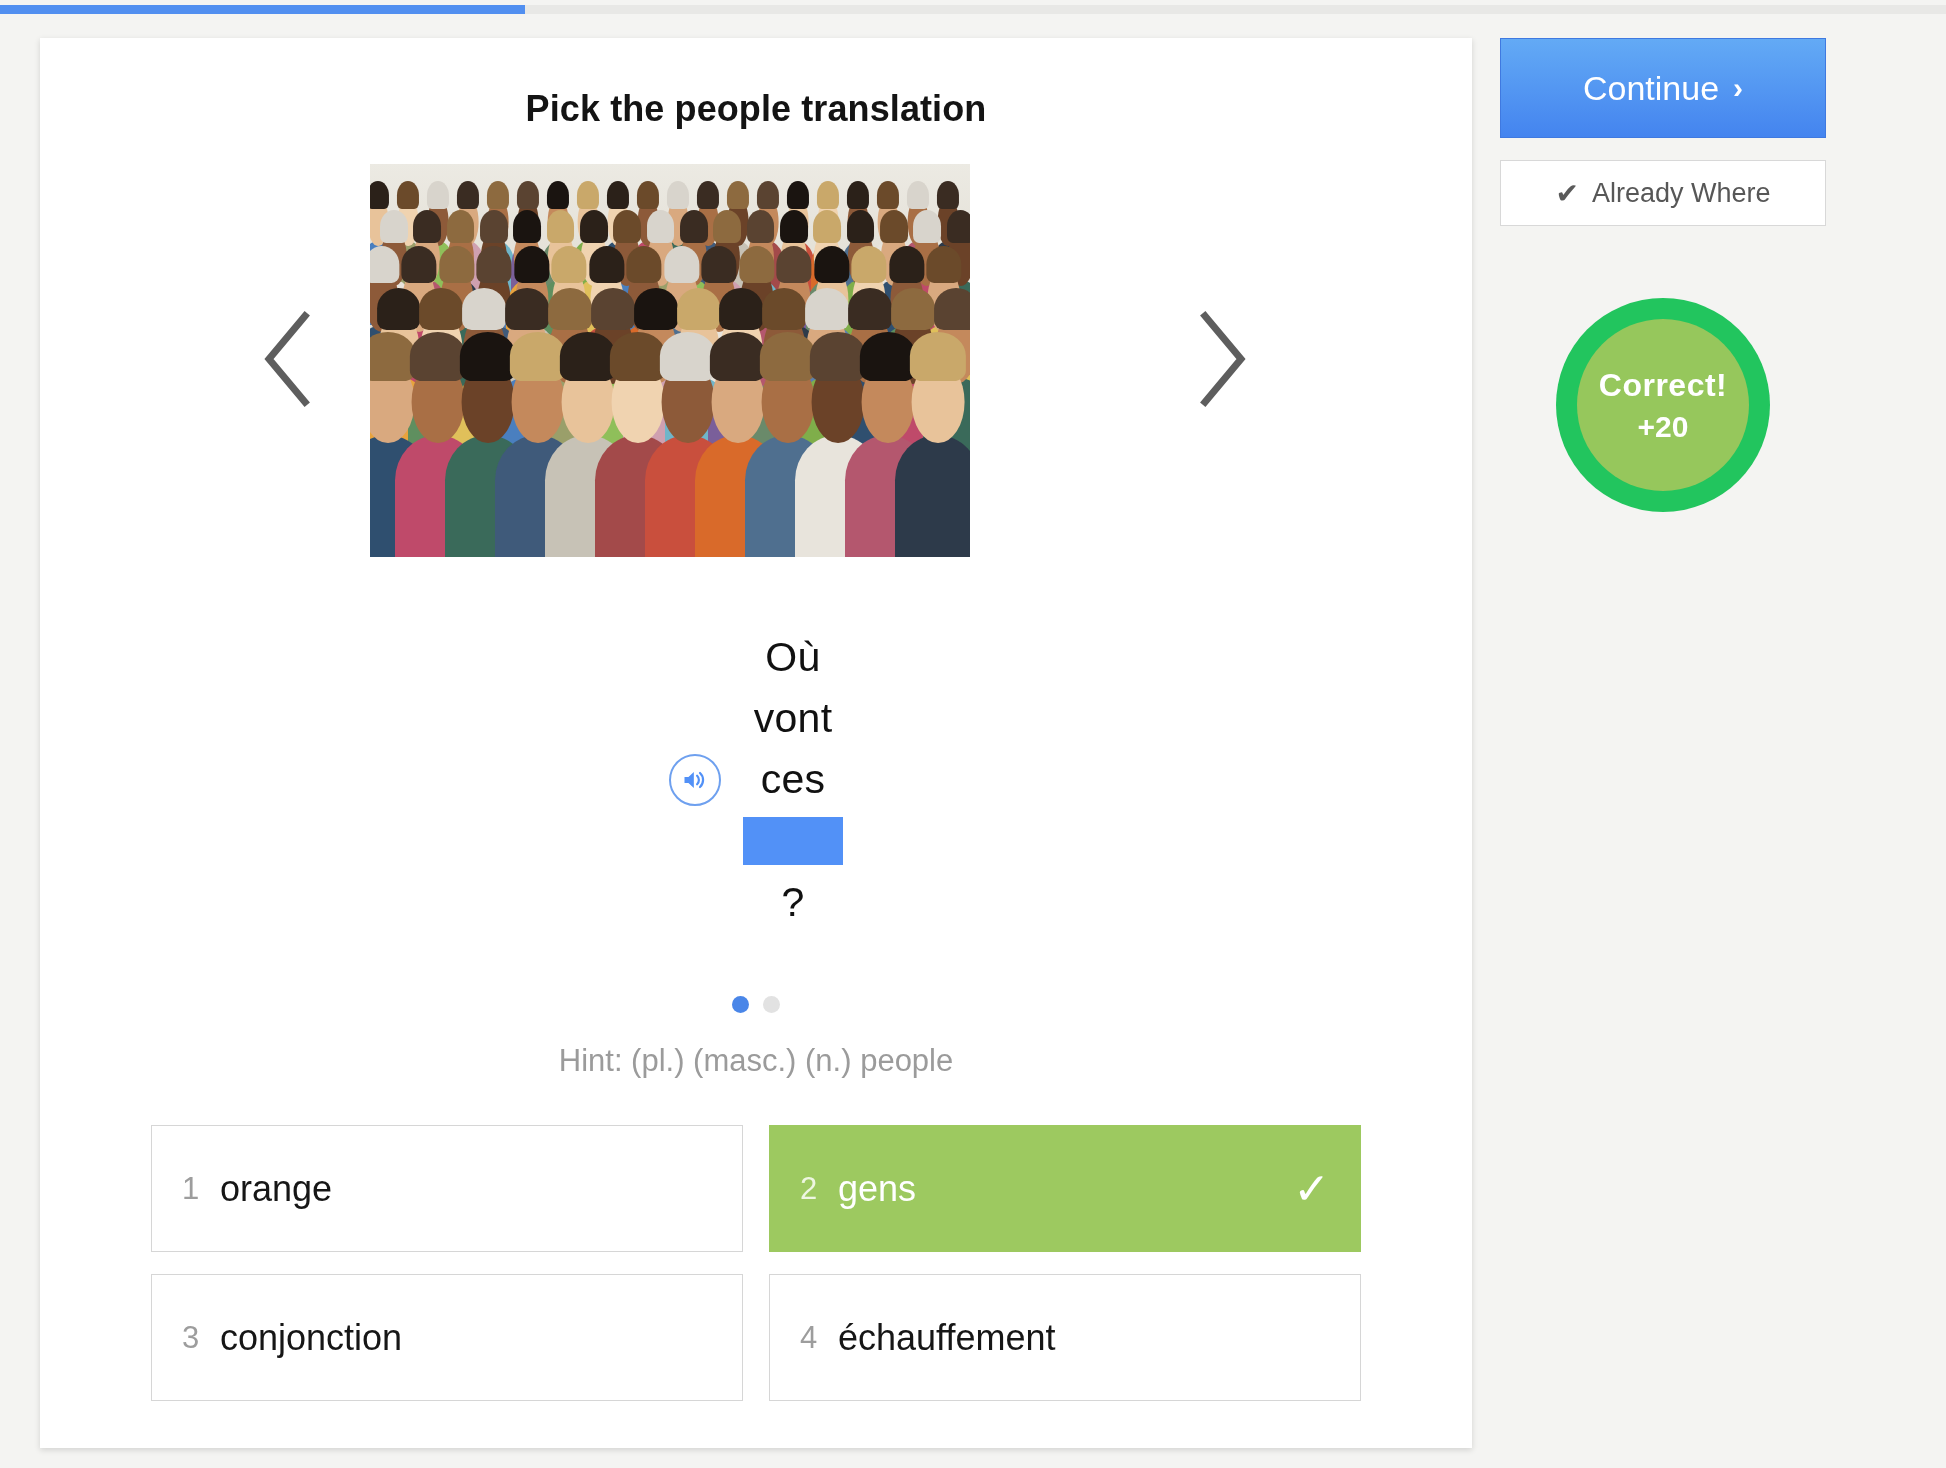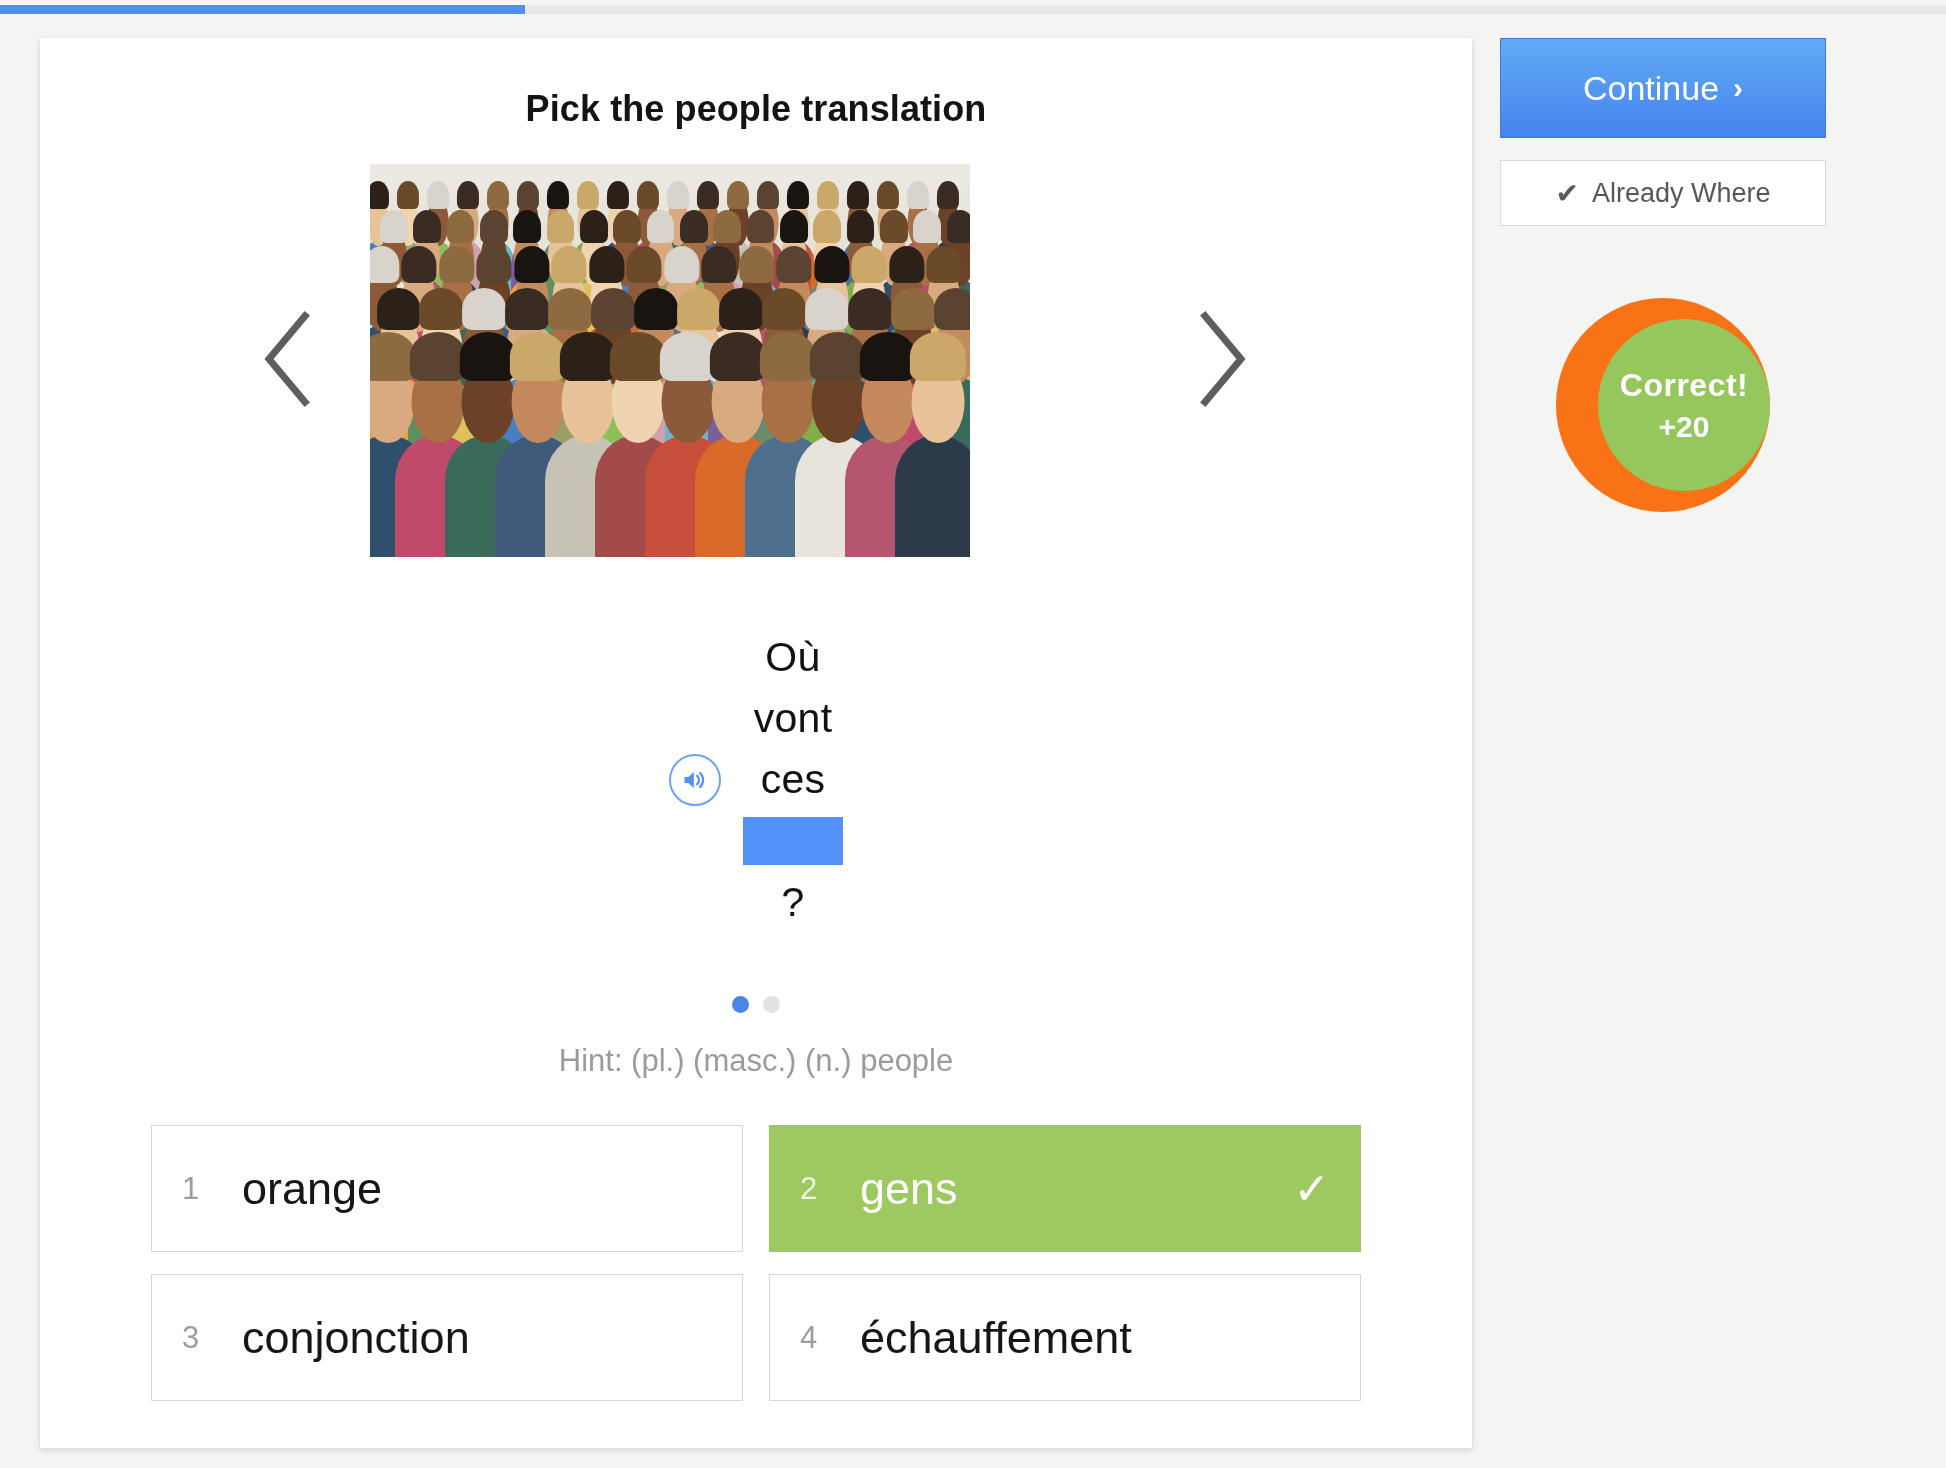--- a/index.html
+++ b/index.html
@@ -179,23 +179,22 @@
     padding: 0 30px;
     cursor: pointer;
   }
   .option .opt-num {
     font-size: 31px;
     color: #9d9d9d;
     width: 38px;
     flex: none;
   }
   .option .opt-label {
-    font-size: 45px;
+    font-size: 36px;
     color: #161616;
-    margin-left: 22px;
   }
   .option.correct {
     background: #9dc960;
     border-color: #9dc960;
   }
   .option.correct .opt-num { color: #eef6e1; }
   .option.correct .opt-label { color: #ffffff; }
   .option .opt-check {
     margin-left: auto;
     color: #fff;
@@ -235,24 +234,24 @@
     justify-content: center;
     gap: 13px;
     cursor: pointer;
   }
   #already-know-button .ak-check { font-size: 28px; color: #5a5a5a; }
 
   #score-badge {
     margin: 72px auto 0;
     width: 214px; height: 214px;
     border-radius: 50%;
-    background: #f97316;
-    display: flex;
-    align-items: center;
-    justify-content: flex-end;
+    background: #22c55e;
+    display: flex;
+    align-items: center;
+    justify-content: center;
   }
   #score-badge-inner {
     width: 172px; height: 172px;
     border-radius: 50%;
     background: #96c75c;
     display: flex;
     flex-direction: column;
     align-items: center;
     justify-content: center;
     gap: 6px;

